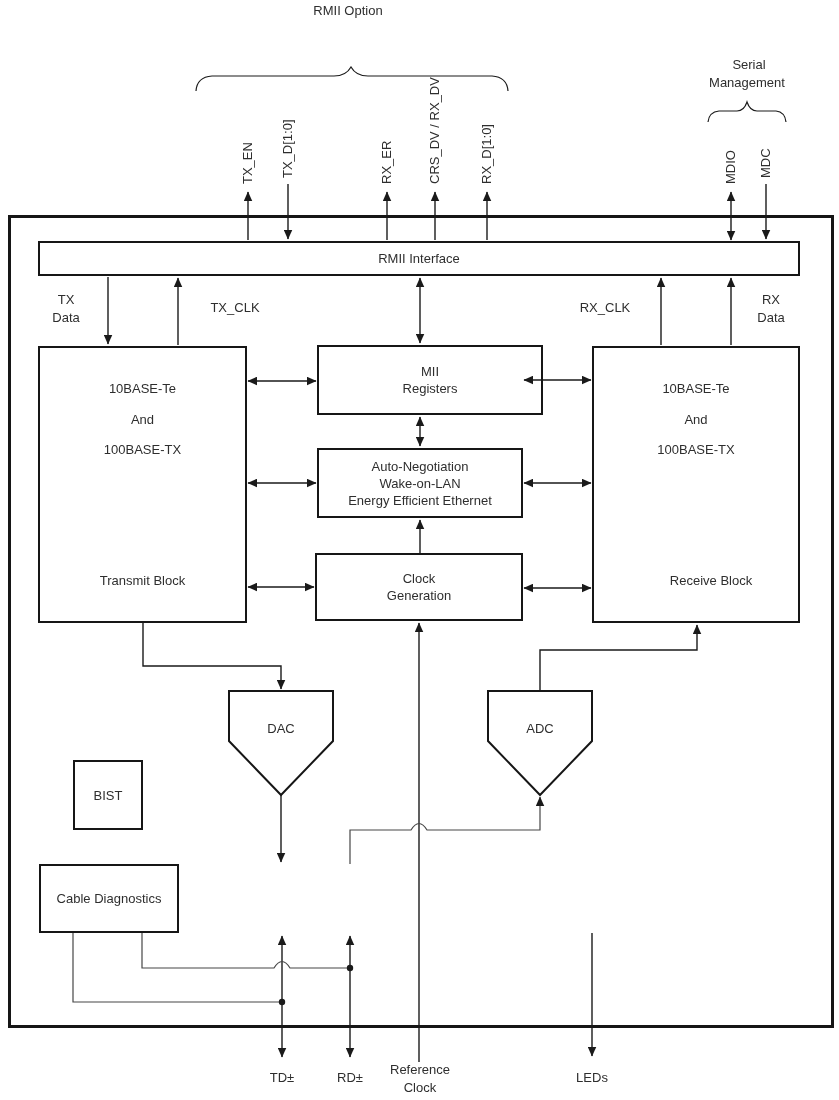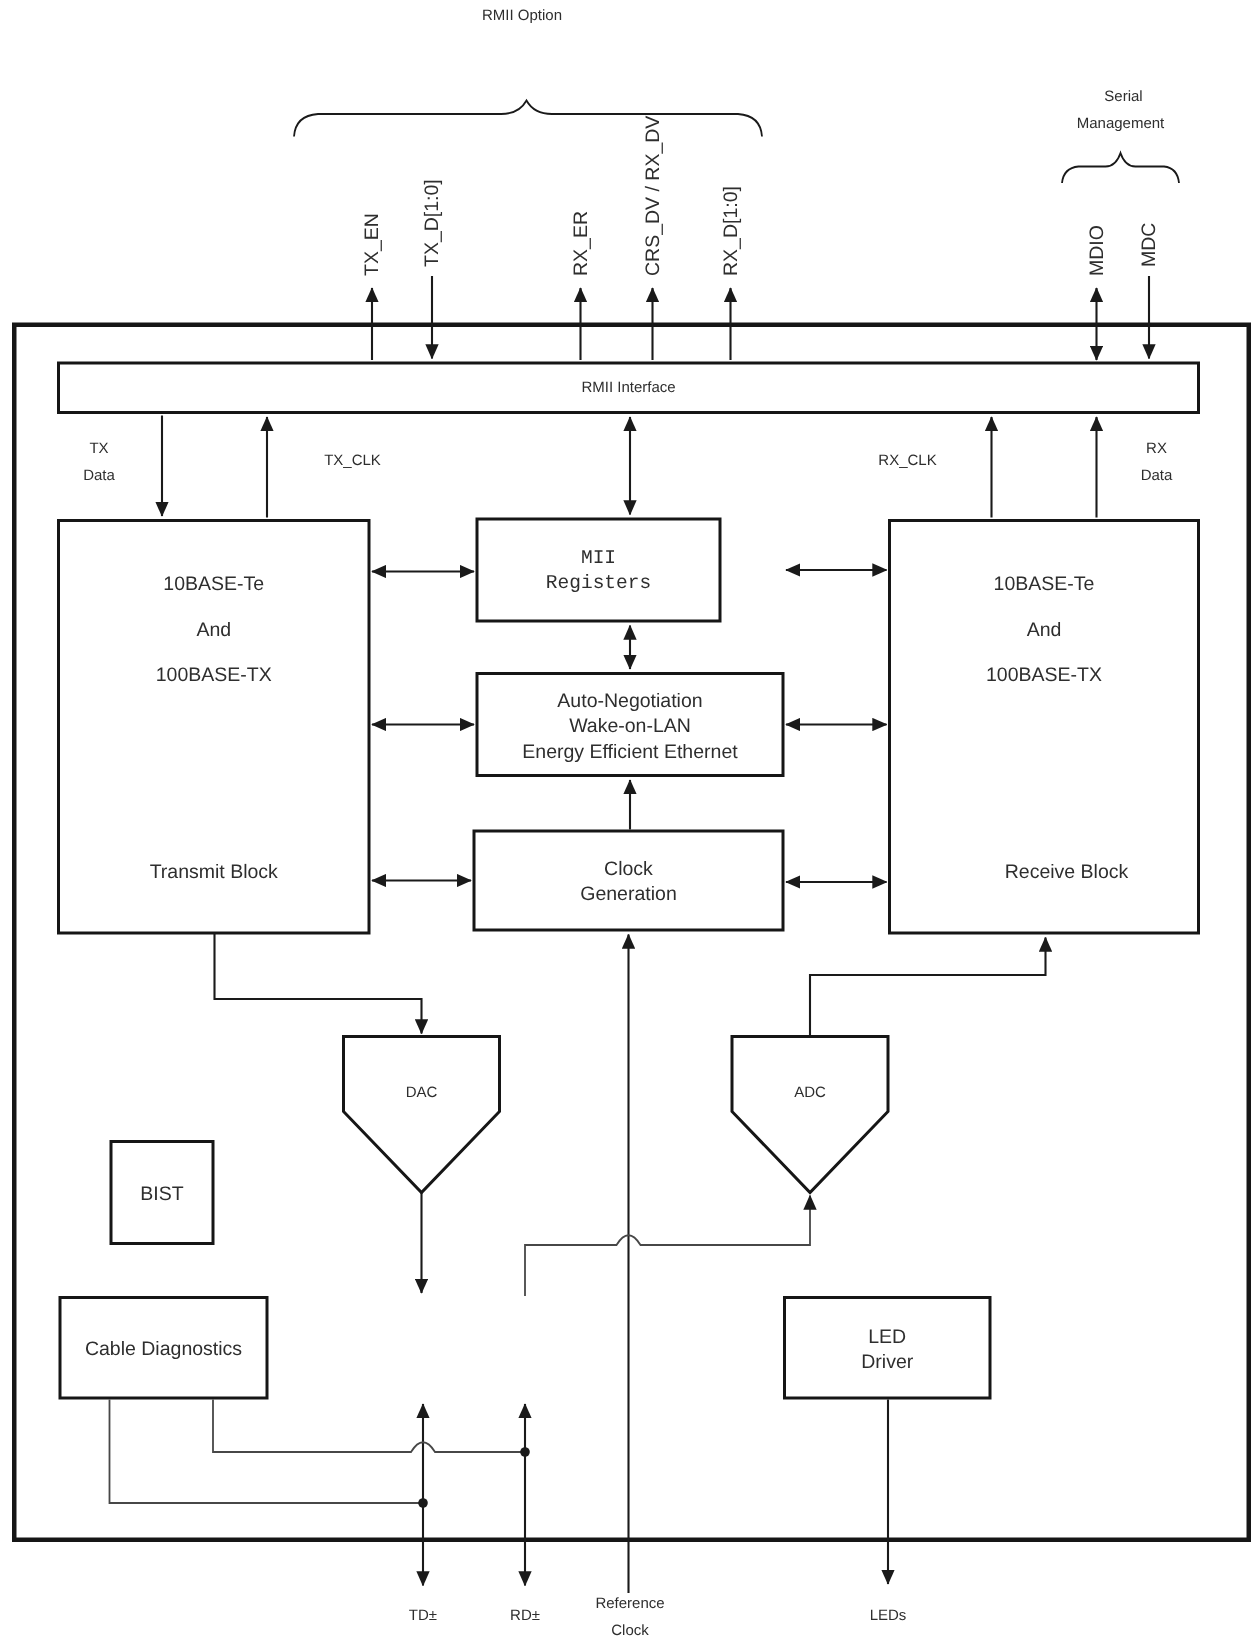--- a/index.html
+++ b/index.html
@@ -8,21 +8,21 @@
     position: relative;
     width: 839px;
     height: 1100px;
     background: #ffffff;
     font-family: "Liberation Sans", sans-serif;
     color: #2e2e2e;
     overflow: hidden;
   }
   .lbl {
     position: absolute;
-    font-size: 10px;
+    font-size: 13px;
     line-height: 16px;
     color: #2e2e2e;
     white-space: nowrap;
   }
   .ctr { text-align: center; }
   .rot {
     position: absolute;
     width: 140px;
     height: 16px;
     font-size: 13px;
@@ -76,21 +76,21 @@
     <div class="inner-lbl" style="top:225px;">Transmit Block</div>
   </div>
 
   <div class="box" style="left:592px; top:346px; width:208px; height:277px;">
     <div class="inner-lbl" style="top:33px;">10BASE-Te</div>
     <div class="inner-lbl" style="top:64px;">And</div>
     <div class="inner-lbl" style="top:94px;">100BASE-TX</div>
     <div class="inner-lbl" style="top:225px;margin-left:30px;">Receive Block</div>
   </div>
 
-  <div class="box flexbox" style="left:317px; top:345px; width:164px; height:70px;font-family:Liberation Mono, monospace;">
+  <div class="box flexbox" style="left:317px; top:345px; width:226px; height:70px;">
     <div>MII</div>
     <div>Registers</div>
   </div>
 
   <div class="box flexbox" style="left:317px; top:448px; width:206px; height:70px;">
     <div>Auto-Negotiation</div>
     <div>Wake-on-LAN</div>
     <div>Energy Efficient Ethernet</div>
   </div>
 
@@ -101,24 +101,20 @@
 
   <div class="box flexbox" style="left:73px; top:760px; width:70px; height:70px;">
     <div>BIST</div>
   </div>
 
   <div class="box flexbox" style="left:39px; top:864px; width:140px; height:69px;">
     <div>Cable Diagnostics</div>
   </div>
 
 
-  <div class="box flexbox" style="left:522px; top:864px; width:139px; height:69px;">
-    <div>LED</div>
-    <div>Driver</div>
-  </div>
 
   <svg class="wires" width="839" height="1100" viewBox="0 0 839 1100">
     <defs>
       <marker id="ah-end" orient="auto" markerUnits="userSpaceOnUse" markerWidth="10" markerHeight="9" refX="8.5" refY="4" viewBox="0 0 9 8">
         <path d="M0,0 L9,4 L0,8 Z" fill="#1a1a1a"></path>
       </marker>
       <marker id="ah-start" orient="auto-start-reverse" markerUnits="userSpaceOnUse" markerWidth="10" markerHeight="9" refX="8.5" refY="4" viewBox="0 0 9 8">
         <path d="M0,0 L9,4 L0,8 Z" fill="#1a1a1a"></path>
       </marker>
     </defs>

